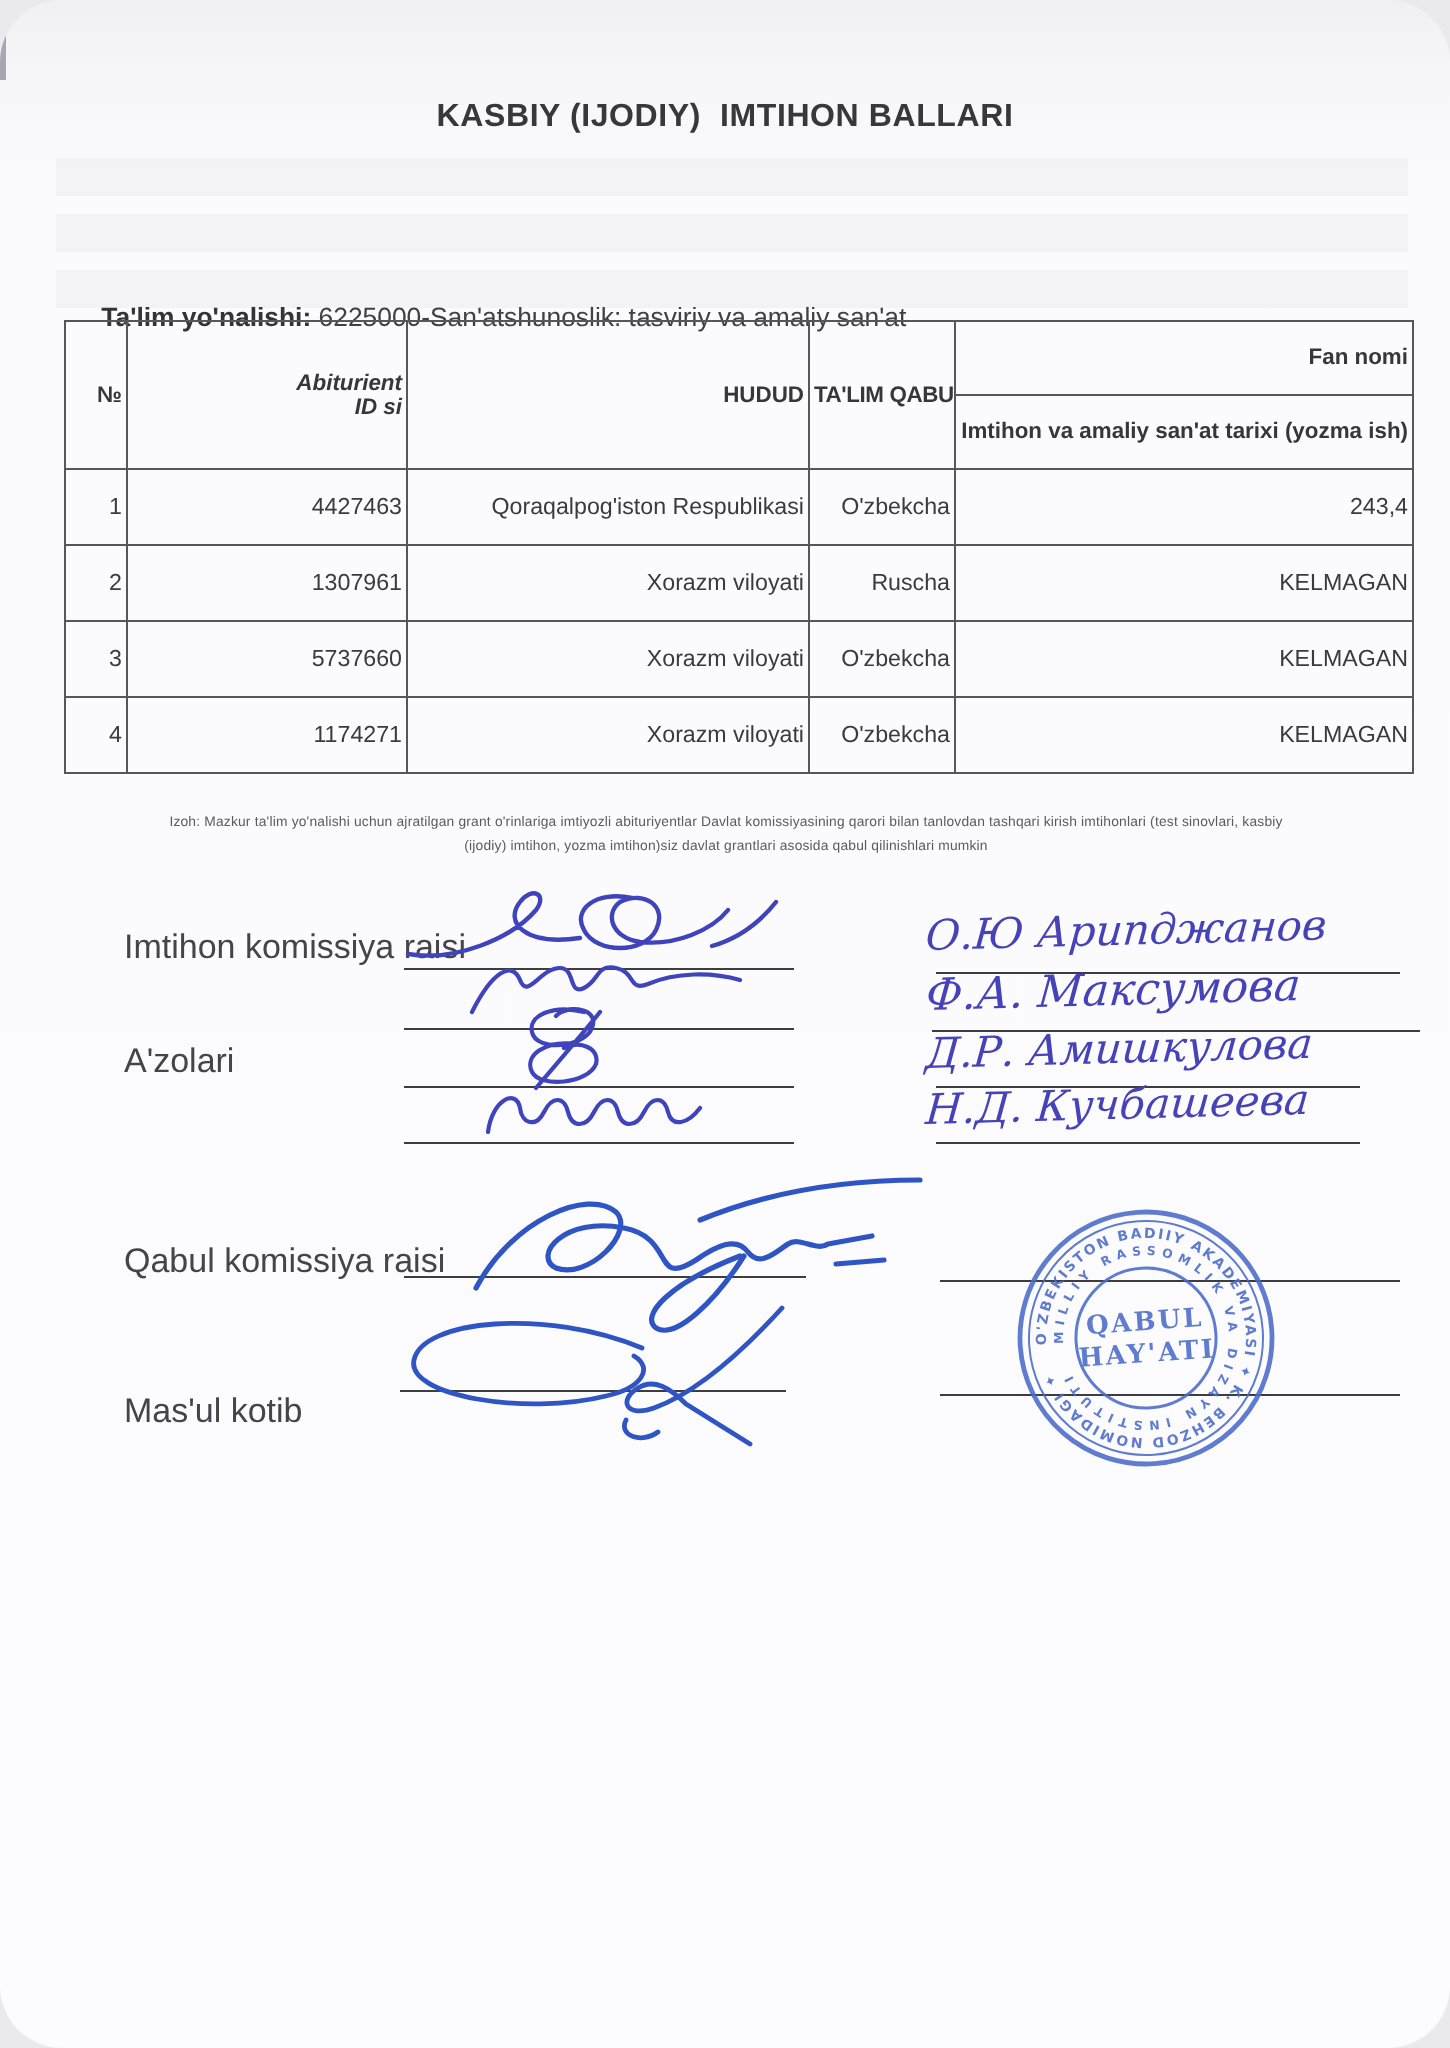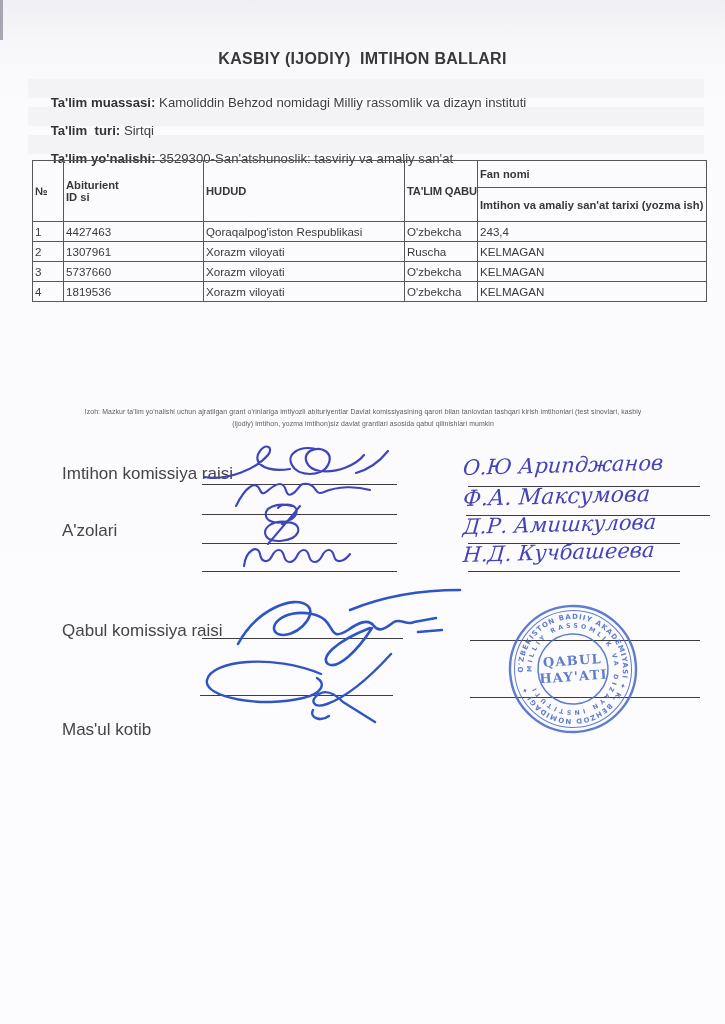--- a/index.html
+++ b/index.html
@@ -1,42 +1,42 @@
 <!DOCTYPE html>
 <html><head>
 <meta charset="utf-8">
 <style>
   html,body{margin:0;padding:0;background:#e9e9ee;}
   #page{
     position:relative;width:725px;height:1024px;margin:0 auto;
     background:linear-gradient(180deg,#f0f0f4 0%, #f7f7fa 4%, #fbfbfd 10%, #fcfcfe 100%);
-    font-family:"Liberation Sans","DejaVu Sans",sans-serif;color:#3c3c40;overflow:hidden;
+    font-family:"Liberation Sans","DejaVu Sans",sans-serif;color:#3c3c40;overflow:hidden;border-radius:31px;
   }
   .scan-edge-left{position:absolute;left:0;top:0;width:3px;height:40px;background:#a7a7b2;}
   .band{position:absolute;left:28px;width:676px;height:19px;background:#ededf1;opacity:.55;}
   .doc-title{
     position:absolute;left:0;top:50px;width:100%;text-align:center;
     font-size:16px;font-weight:bold;letter-spacing:.3px;color:#38383c;white-space:pre-wrap;
   }
   .info-line{position:absolute;left:36px;font-size:13.2px;white-space:pre-wrap;}
   .info-line b{color:#333338;}
   .info-line span.val{color:#404046;}
 
   table.scores{
     position:absolute;left:32px;top:160px;width:674px;
     border-collapse:collapse;table-layout:fixed;
     font-size:11.6px;color:#3a3a3f;
   }
   table.scores th,table.scores td{
-    border:1px solid #56565c;text-align:left;vertical-align:middle;
-    padding:0 2px;overflow:hidden;
+    border:1px solid #56565c;text-align:right;vertical-align:middle;
+    padding:12px 2px;overflow:hidden;
   }
   table.scores th{font-weight:bold;font-size:11.2px;color:#36363b;}
   th.nowrap{white-space:nowrap;font-size:10.6px;letter-spacing:-.2px;}
-  th.preline{white-space:pre-line;}
+  th.preline{white-space:pre-line;font-style:italic;}
   tr.hrow1{height:27px;}
   tr.hrow2{height:34px;}
   tr.drow{height:20px;}
 
   .note{
     position:absolute;left:33px;top:406px;width:660px;text-align:center;
     font-size:6.9px;line-height:12px;color:#5a5a62;letter-spacing:.1px;
   }
 
   .sig-label{position:absolute;left:62px;font-size:17px;color:#44444a;}
@@ -62,28 +62,22 @@
 <body>
 
 <div id="page">
   <div class="scan-edge-left"></div>
   <div class="band" style="top:79px"></div>
   <div class="band" style="top:107px"></div>
   <div class="band" style="top:135px"></div>
 
   <div class="doc-title">KASBIY (IJODIY)  IMTIHON BALLARI</div>
 
-  <div class="info-line" style="top:80px">
-    <b>Ta'lim muassasi: </b><span class="val">Kamoliddin Behzod nomidagi Milliy rassomlik va dizayn instituti</span>
-  </div>
-  <div class="info-line" style="top:108px">
-    <b>Ta'lim  turi: </b><span class="val">Sirtqi</span>
-  </div>
   <div class="info-line" style="top:136px">
-    <b>Ta'lim yo'nalishi: </b><span class="val">3529300-San'atshunoslik: tasviriy va amaliy san'at</span>
+    <b>Ta'lim yo'nalishi: </b><span class="val">6225000-San'atshunoslik: tasviriy va amaliy san'at</span>
   </div>
 
   <table class="scores">
     <colgroup>
         <col style="width:31px">
         <col style="width:140px">
         <col style="width:201px">
         <col style="width:73px">
         <col style="width:229px">
       </colgroup>
@@ -115,37 +109,37 @@
     </tr>
     <tr class="drow">
       <td>3</td>
       <td>5737660</td>
       <td>Xorazm viloyati</td>
       <td>O'zbekcha</td>
       <td>KELMAGAN</td>
     </tr>
     <tr class="drow">
       <td>4</td>
-      <td>1819536</td>
+      <td>1174271</td>
       <td>Xorazm viloyati</td>
       <td>O'zbekcha</td>
       <td>KELMAGAN</td>
     </tr>
   </tbody>
     </table>
 
   <div class="note">
     <div>Izoh: Mazkur ta'lim yo'nalishi uchun ajratilgan grant o'rinlariga imtiyozli abituriyentlar Davlat komissiyasining qarori bilan tanlovdan tashqari kirish imtihonlari (test sinovlari, kasbiy</div>
     <div>(ijodiy) imtihon, yozma imtihon)siz davlat grantlari asosida qabul qilinishlari mumkin</div>
   </div>
 
   <div class="sig-label" style="top:464px">Imtihon komissiya raisi</div>
   <div class="sig-label" style="top:521px">A'zolari</div>
   <div class="sig-label" style="top:621px">Qabul komissiya raisi</div>
-  <div class="sig-label" style="top:720px">Mas'ul kotib</div>
+  <div class="sig-label" style="top:696px">Mas'ul kotib</div>
 
   <div class="line" style="left:202px;top:484px;width:195px"></div>
   <div class="line" style="left:202px;top:514px;width:195px"></div>
   <div class="line" style="left:202px;top:543px;width:195px"></div>
   <div class="line" style="left:202px;top:571px;width:195px"></div>
   <div class="line" style="left:202px;top:638px;width:201px"></div>
   <div class="line" style="left:200px;top:695px;width:193px"></div>
 
   <div class="line" style="left:468px;top:486px;width:232px"></div>
   <div class="line" style="left:466px;top:515px;width:244px"></div>

